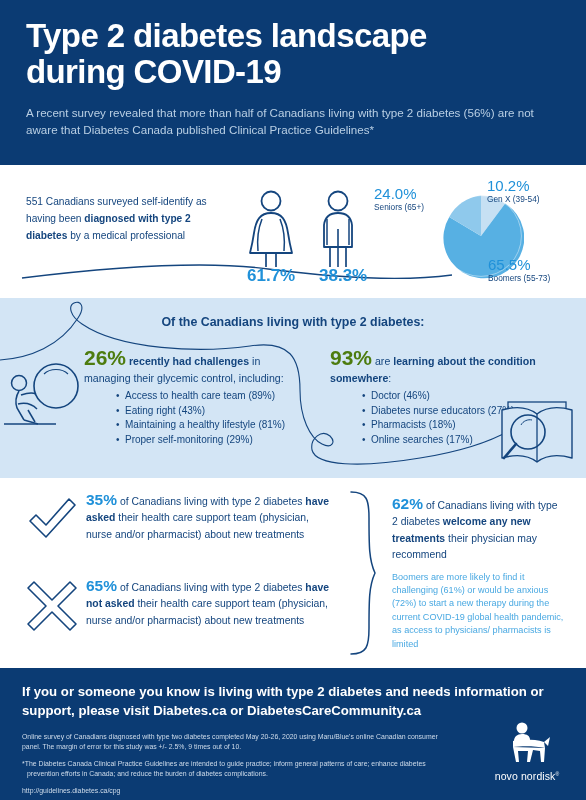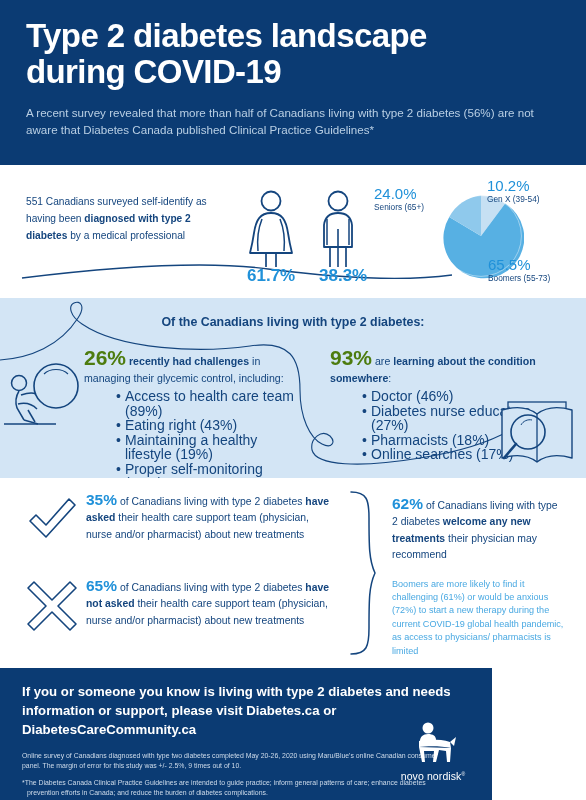--- a/index.html
+++ b/index.html
@@ -135,21 +135,21 @@
     font-size: 21px;
     text-align: right;
   }
   .col2 b { font-weight: bold; }
   .col2 ul {
     margin: 3px 0 0 0;
     padding-left: 32px;
     list-style: none;
   }
   .col2 ul li {
-    font-size: 14px;
+    font-size: 10px;
     line-height: 14.5px;
     position: relative;
     padding-left: 9px;
   }
   .col2 ul li::before {
     content: "\2022";
     position: absolute;
     left: 0; top: 0;
     color: #14457e;
   }
@@ -190,31 +190,31 @@
     position: absolute;
     left: 392px; top: 18px;
     width: 172px;
     font-size: 10.4px;
     line-height: 16.4px;
     color: #14457e;
   }
   .s3right .pct { color: #2091d9; font-weight: bold; font-size: 15.5px; }
   .s3right b { font-weight: bold; }
   .s3right .note {
-    margin-top: 14px;
+    margin-top: 7px;
     font-size: 9.1px;
     line-height: 13.4px;
     color: #4aa9e2;
   }
 
   
   .footer {
     position: absolute;
     left: 0; top: 668px;
-    width: 492px; height: 132px;
+    width: 586px; height: 132px;
     background: #0b3b73;
     box-sizing: border-box;
     padding: 14px 22px 0 22px;
   }
   .footer .cta {
     color: #ffffff;
     font-size: 13.2px;
     line-height: 19px;
     font-weight: bold;
     max-width: 540px;
@@ -335,21 +335,21 @@
     </svg>
 
     <div class="col2 col2-left">
       <div class="lead">
         <span class="pct">26%</span>
         <b>recently had challenges</b><span> in managing their glycemic control, including:</span>
       </div>
       <ul>
         <li>Access to health care team (89%)</li>
         <li>Eating right (43%)</li>
-        <li>Maintaining a healthy lifestyle (19%)</li>
+        <li>Maintaining a healthy lifestyle (81%)</li>
         <li>Proper self-monitoring (29%)</li>
       </ul>
     </div>
 
     <div class="col2 col2-right">
       <div class="lead">
         <span class="pct">93%</span><span> are </span><b>learning about the condition somewhere</b><span>:</span>
       </div>
       <ul>
         <li>Doctor (46%)</li>

